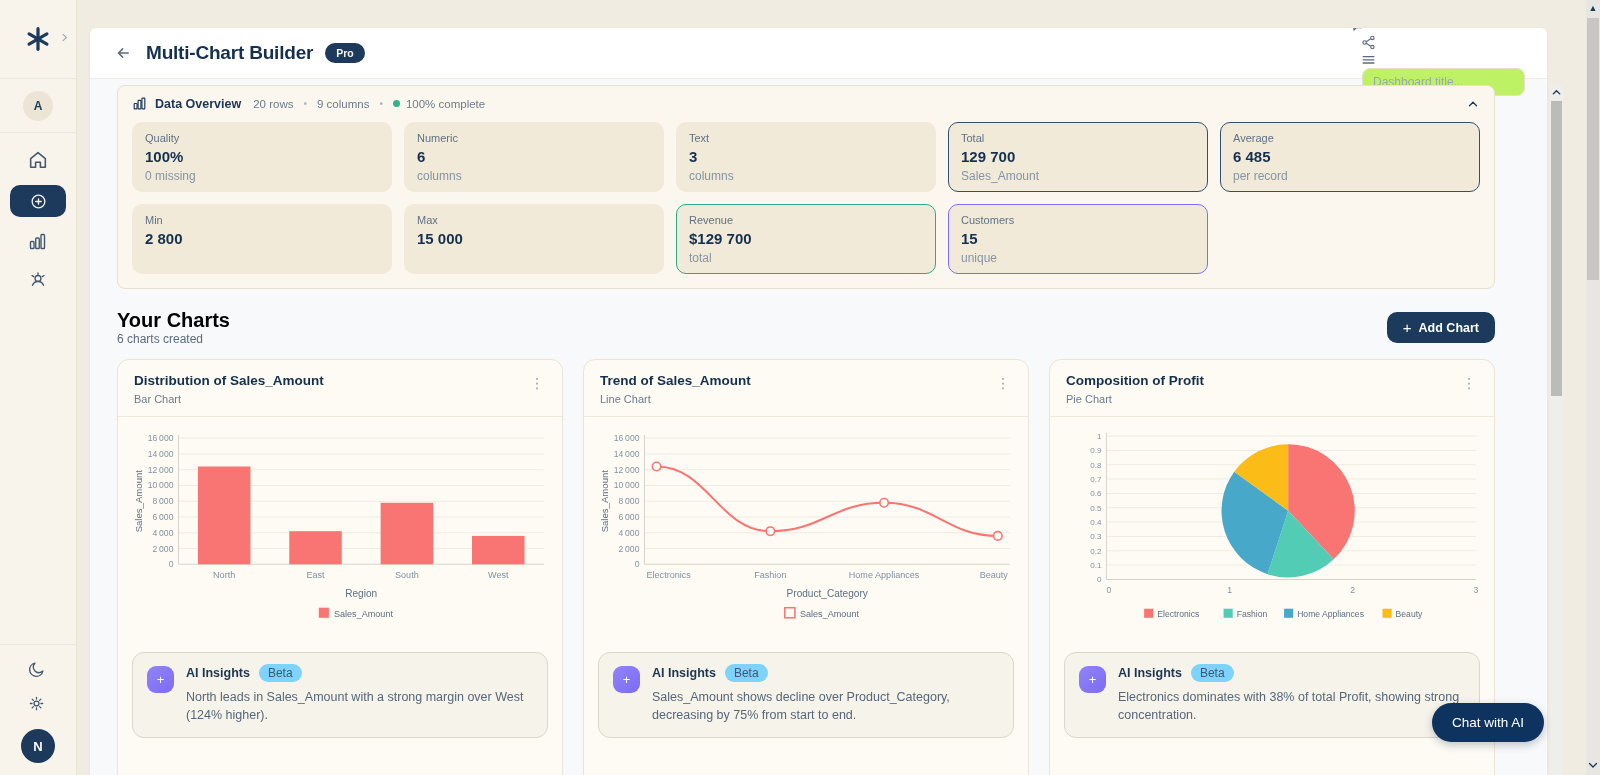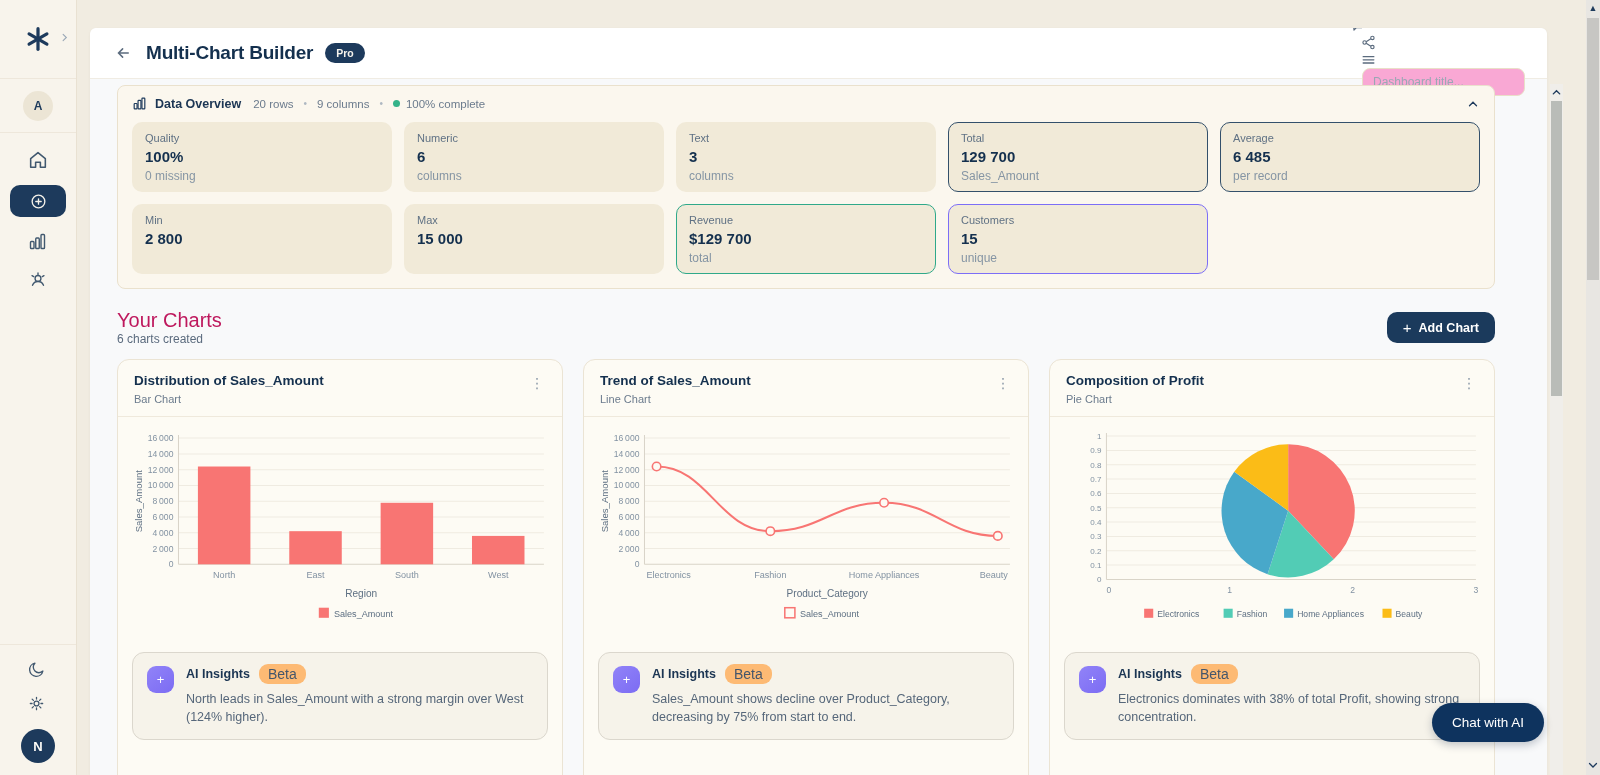--- a/index.html
+++ b/index.html
@@ -37,21 +37,21 @@
   .page-title { font-size:19px; font-weight:bold; color:#14304e; letter-spacing:-.2px; }
   .pro-badge { margin-left:12px; background:#1d3a5c; color:#f6f3ec; font-size:10.5px; font-weight:bold;
     padding:4px 11px; border-radius:11px; }
   .hdr-spacer { flex:1; }
   .hdr-right { display:flex; align-items:flex-start; gap:0;flex-direction:column; }
   .green-dot { width:7px; height:7px; border-radius:50%; background:#34b389; margin-right:7px; }
   .charts-label { font-size:12.5px; color:#42556b; }
   .charts-count { font-size:12.5px; font-weight:bold; color:#14304e; margin:0 4px 0 5px; }
   .hdr-icon { color:#5b6b7e; width:17px; height:17px; margin-left:17px; cursor:pointer; }
   .dash-input { margin-left:19px; width:163px; height:28px; border:1px solid #e9dfc8; border-radius:8px;
-    background:#f9a8d4; font-size:12px; color:#44566b; padding:0 10px; font-family:"Liberation Sans",sans-serif; outline:none; }
+    background:#bef264; font-size:12px; color:#44566b; padding:0 10px; font-family:"Liberation Sans",sans-serif; outline:none; }
   .dash-input::placeholder { color:#9aa7b4; }
   .save-btn { margin-left:12px; background:#8494a5; border:none; color:#fff; height:28px; border-radius:8px;
     padding:0 13px; font-size:12.5px; font-weight:bold; display:flex; align-items:center; gap:6px; cursor:pointer;
     font-family:"Liberation Sans",sans-serif; }
 
   .content { padding:6px 52px 0 27px; position:relative; height:696px; }
 
   
   .overview { background:#fbf7ee; border:1px solid #eae1cd; border-radius:8px; }
   .ov-header { display:flex; align-items:center; padding:10px 14px 8px; }
@@ -66,21 +66,21 @@
   .stat-card { background:#f1ead8; border-radius:10px; padding:9px 12px; height:70px; border:1.5px solid transparent; }
   .stat-card.b-navy   { border-color:#33506b; }
   .stat-card.b-green  { border-color:#2fa98a; }
   .stat-card.b-purple { border-color:#7c6ef7; }
   .stat-label { font-size:11px; color:#5f7184; }
   .stat-value { font-size:15px; font-weight:bold; color:#14304e; margin-top:4px; }
   .stat-sub { font-size:12px; color:#8595a4; margin-top:4px; }
 
   
   .yc-row { display:flex; align-items:flex-start; margin-top:20px; }
-  .yc-title { font-size:20px; font-weight:normal; color:#be185d; }
+  .yc-title { font-size:20px; font-weight:bold; color:#000000; }
   .yc-sub { font-size:12px; color:#5b6b7e; }
   .add-chart-btn { margin-left:auto; background:#1b3a5c; border:none; color:#fff; height:31px; border-radius:10px;
     padding:0 16px; font-size:12.5px; font-weight:bold; display:flex; align-items:center; gap:7px; cursor:pointer;
     font-family:"Liberation Sans",sans-serif; margin-top:3px; }
   .plus-glyph { font-size:15px; font-weight:normal; line-height:1; }
 
   
   .cards-grid { display:grid; grid-template-columns:repeat(3,1fr); gap:20px; margin-top:13px; }
   .chart-card { background:#fdfbf4; border:1px solid #ebe4d4; border-radius:12px; height:430px; overflow:hidden; }
   .cc-head { padding:13px 16px 11px; border-bottom:1px solid #efe9dc; position:relative; }
@@ -88,21 +88,21 @@
   .cc-sub { font-size:11px; color:#6b7b8d; margin-top:5px; }
   .kebab { position:absolute; right:12px; top:13px; color:#8a99a8; font-size:14px; letter-spacing:0; cursor:pointer;
     padding:2px 6px; }
   .cc-plot { padding:9px 10px 0; }
   .cc-insight { margin:12px 14px; background:#f6f3ea; border:1px solid #dbd7cd; border-radius:12px;
     padding:11px 14px 13px; display:flex; gap:12px; }
   .ai-icon { width:27px; height:27px; border-radius:9px; background:linear-gradient(140deg,#9183f8,#7c6cf3);
     color:#fff; font-size:13px; display:flex; align-items:center; justify-content:center; flex:none; margin-top:2px; }
   .ai-head { display:flex; align-items:center; gap:9px; }
   .ai-title { font-size:12.5px; font-weight:bold; color:#1b3553; }
-  .beta-pill { background:#fdba74; color:#44566b; font-size:14px; padding:2px 9px; border-radius:9px;text-align:right; }
+  .beta-pill { background:#7dd3fc; color:#44566b; font-size:12px; padding:2px 9px; border-radius:9px;text-align:right; }
   .ai-text { font-size:12.5px; color:#56677a; margin-top:6px; line-height:1.45; }
 
   
   .chat-pill { position:absolute; right:56px; bottom:33px; background:#0e335e; color:#fff; font-size:13.5px;
     padding:12px 20px; border-radius:22px; border:none; cursor:pointer; z-index:20; box-shadow:0 3px 8px rgba(10,30,60,.25);
     font-family:"Liberation Sans",sans-serif; }
 
   
   .inner-scroll { position:absolute; left:1550px; top:84px; width:13px; height:691px; background:#f0eeea; z-index:7; }
   .inner-scroll .up { color:#1d3a5c; width:11px; height:11px; margin:3px auto 0; }

